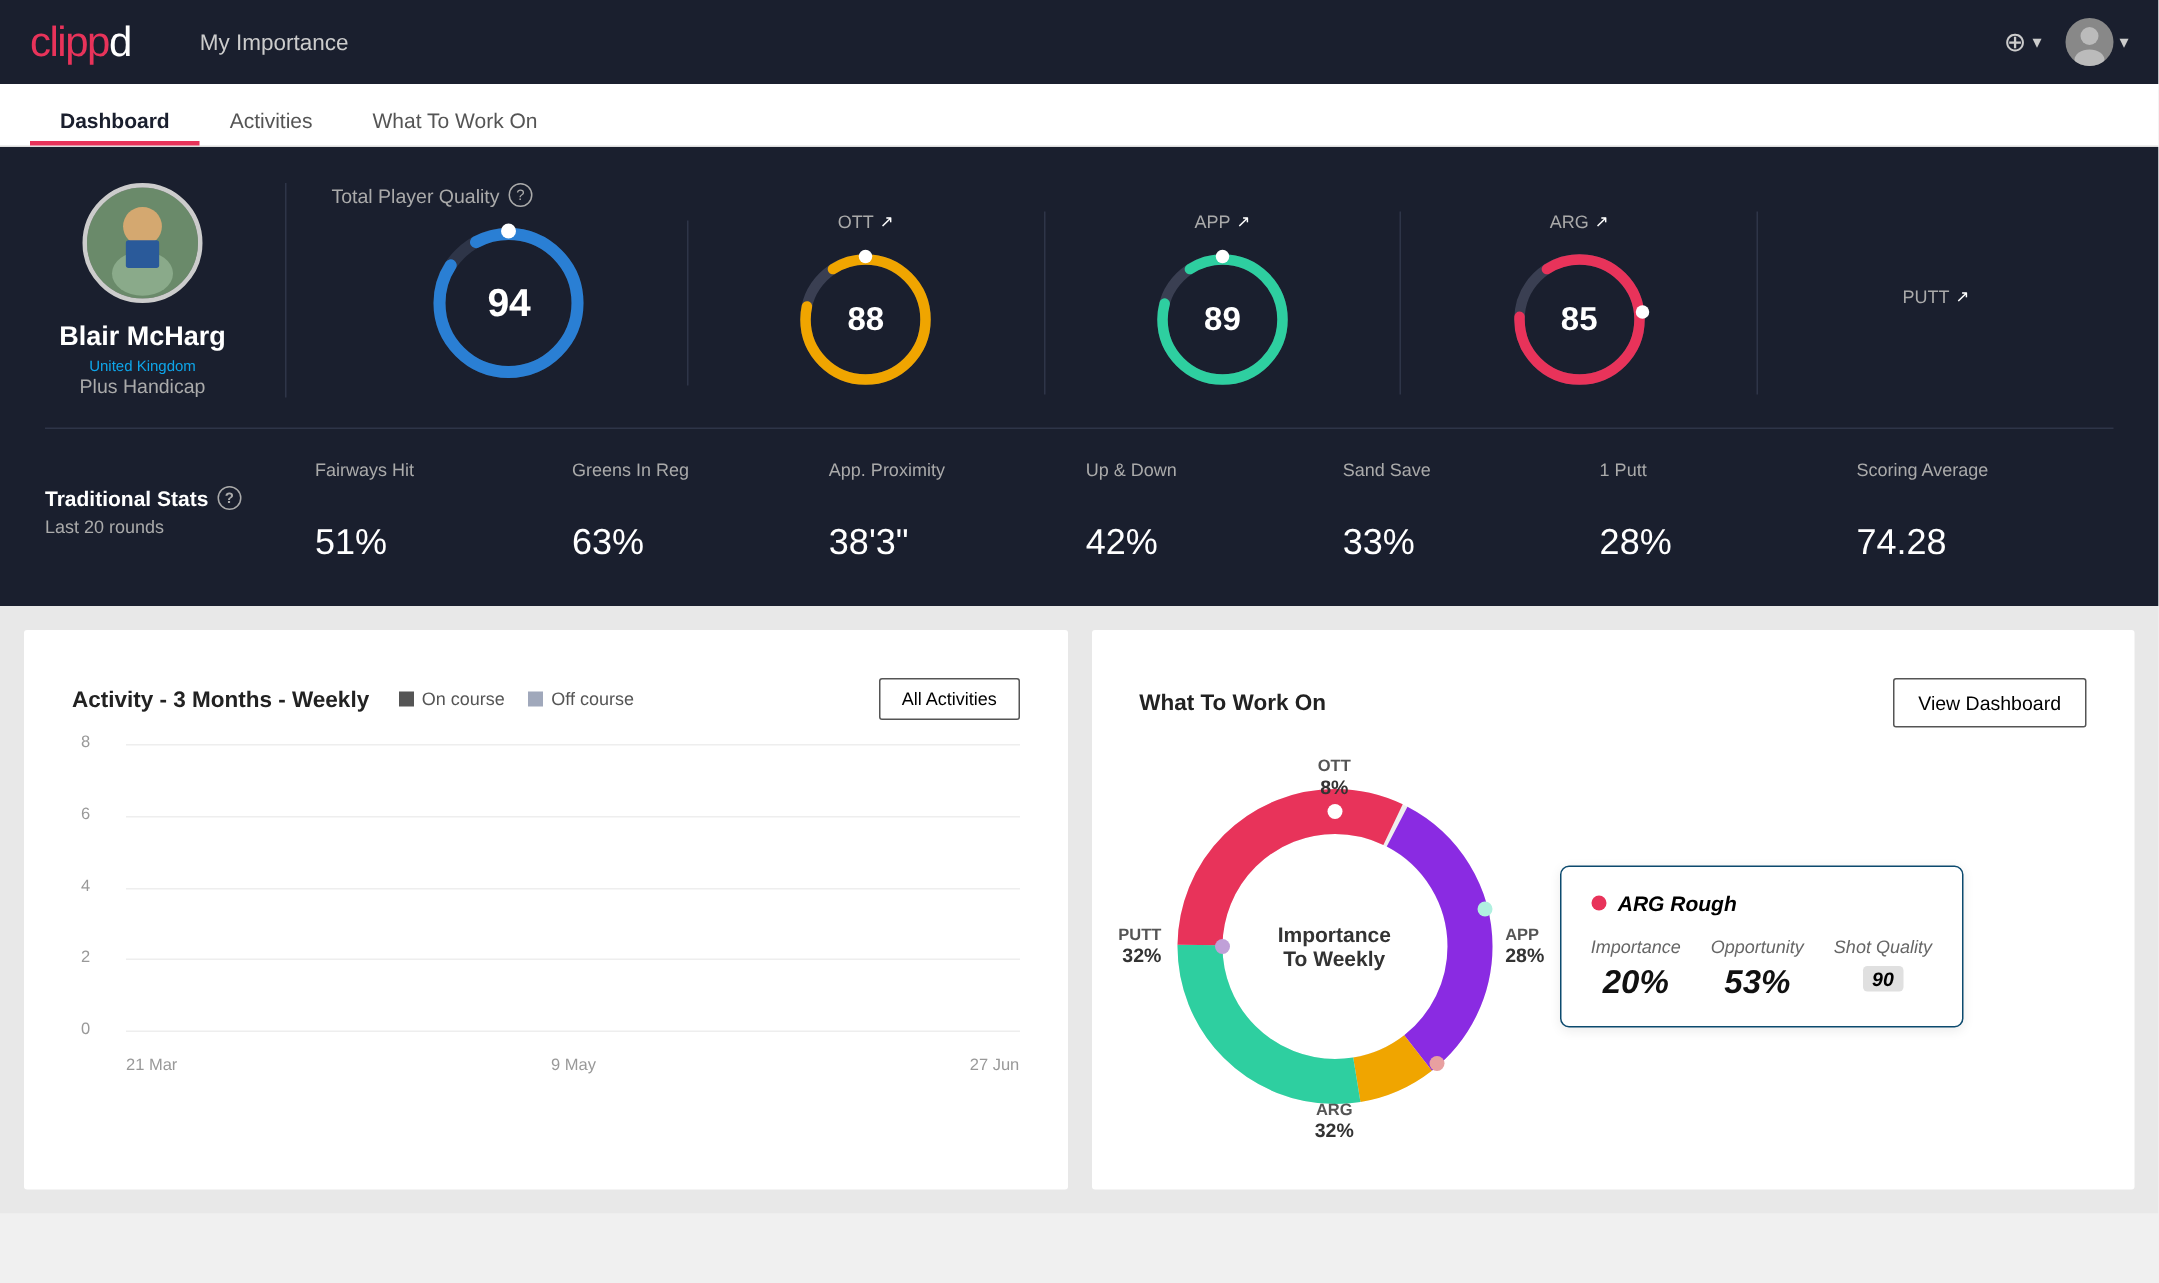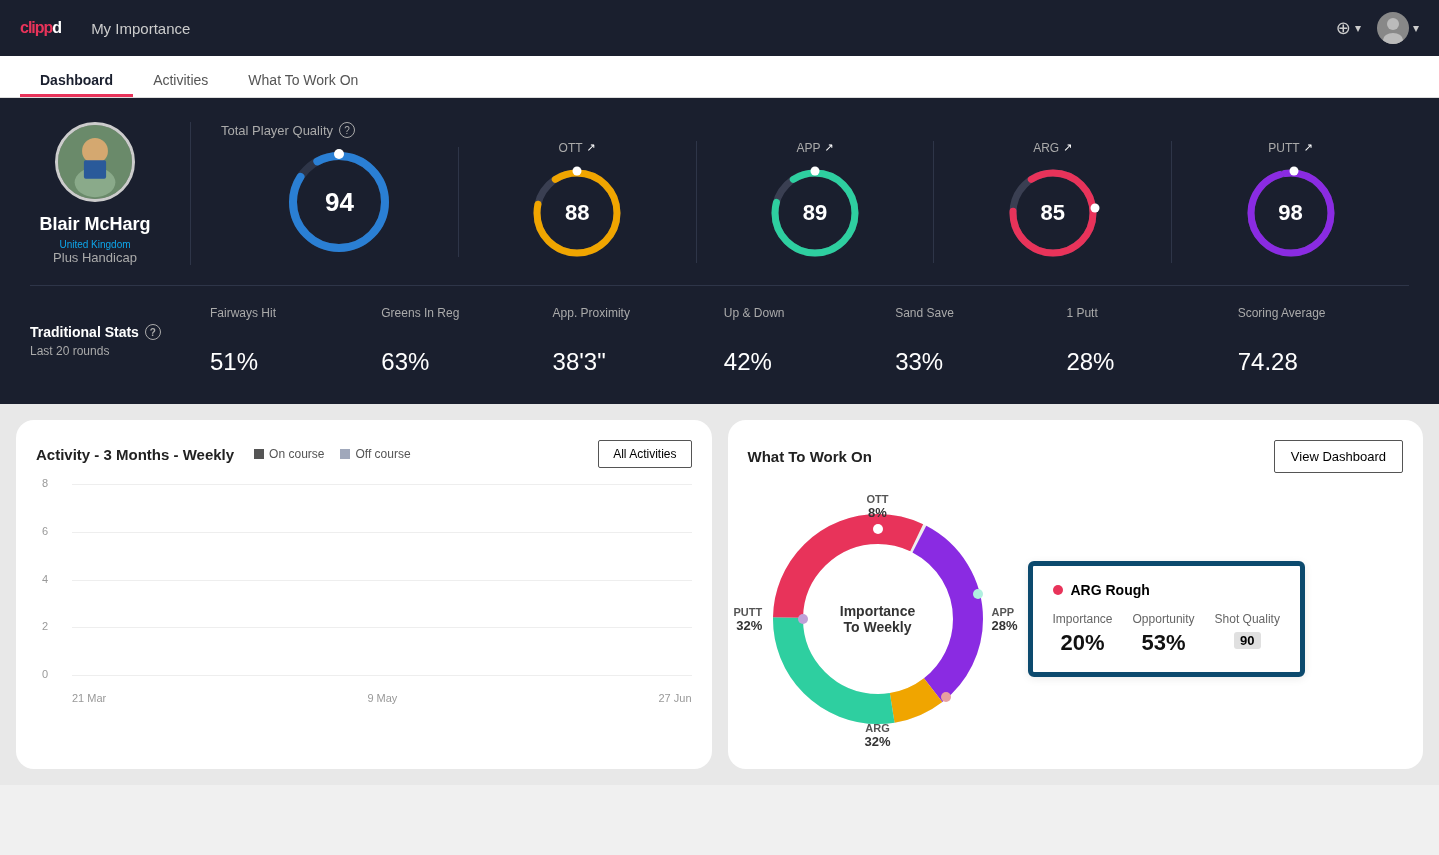--- a/index.html
+++ b/index.html
@@ -7,21 +7,21 @@
 
     
     .top-nav {
       background: #1a1f2e;
       display: flex;
       align-items: center;
       padding: 0 20px;
       height: 56px;
       position: relative;
     }
-    .logo { color: #e8335a; font-size: 16px; font-weight: 700; letter-spacing: -1px; margin-right: 30px; }
+    .logo { color: #e8335a; font-size: 28px; font-weight: 400; letter-spacing: -1px; margin-right: 46px; }
     .logo span { color: #ffffff; }
     .nav-title { color: #ccc; font-size: 15px; }
     .nav-right { margin-left: auto; display: flex; align-items: center; gap: 16px; }
     .nav-icon-btn { color: #ccc; cursor: pointer; display: flex; align-items: center; gap: 4px; font-size: 18px; }
     .nav-avatar { width: 32px; height: 32px; border-radius: 50%; background: #888; display: flex; align-items: center; justify-content: center; overflow: hidden; }
 
     
     .tabs-bar {
       background: #fff;
       border-bottom: 1px solid #ddd;
@@ -129,22 +129,22 @@
 
     
     .bottom-panels {
       display: flex;
       gap: 16px;
       padding: 16px;
       background: #e8e8e8;
     }
     .panel {
       background: #fff;
-      border-radius: 18px;
-      padding: 20px;
+      border-radius: 2px;
+      padding: 32px;
       flex: 1;
       min-height: 320px;
     }
     .panel-header {
       display: flex;
       align-items: center;
       justify-content: space-between;
       margin-bottom: 16px;
     }
     .panel-title { font-size: 15px; font-weight: 600; color: #222; }
@@ -187,25 +187,26 @@
     }
 
     
     .wtwo-content { display: flex; gap: 20px; align-items: center; }
     .view-dashboard-btn {
       border: 1px solid #555; background: #fff; padding: 8px 16px;
       font-size: 13px; cursor: pointer; border-radius: 2px;
     }
     .info-card {
       background: #fff;
-      border: 5px solid #0c4a6e;
+      border: 1px solid #0c4a6e;
       border-radius: 6px;
       padding: 16px 20px;
       min-width: 240px;
       box-shadow: 0 2px 8px rgba(0,0,0,0.08);
+      font-style: italic;
     }
     .info-card-title { display: flex; align-items: center; gap: 8px; margin-bottom: 14px; font-size: 14px; font-weight: 600; }
     .red-dot { width: 10px; height: 10px; border-radius: 50%; background: #e8335a; }
     .info-metrics { display: flex; gap: 20px; }
     .metric-col { text-align: center; }
     .metric-label { font-size: 12px; color: #666; margin-bottom: 4px; }
     .metric-value { font-size: 22px; font-weight: 700; color: #111; }
     .metric-badge { background: #e0e0e0; border-radius: 3px; padding: 1px 6px; font-size: 13px; font-weight: 600; display: inline-block; margin-top: 2px; }
 
     .help-icon {
@@ -320,28 +321,20 @@
               <circle cx="92" cy="45" r="4.5" fill="#fff"></circle>
             </svg>
             <div class="ring-value" style="font-size:22px;">85</div>
           </div>
         </div>
 
         <div class="circle-item">
           <div class="circle-label">
             <span>PUTT</span>
             <span class="trend-arrow">↗</span>
-          </div>
-          <div class="ring-container">
-            <svg width="100" height="100" viewBox="0 0 100 100">
-              <circle cx="50" cy="50" r="40" fill="none" stroke="#3a3f52" stroke-width="7"></circle>
-              <circle cx="50" cy="50" r="40" fill="none" stroke="#8a2be2" stroke-width="7" stroke-dasharray="246 5" stroke-dashoffset="6" stroke-linecap="round" transform="rotate(-90 50 50)"></circle>
-              <circle cx="53" cy="8" r="4.5" fill="#fff"></circle>
-            </svg>
-            <div class="ring-value" style="font-size:22px;">98</div>
           </div>
         </div>
 
       </div>
     </div>
   </div>
 
   <div class="stats-bar">
     <div class="trad-label">
       <h4>

